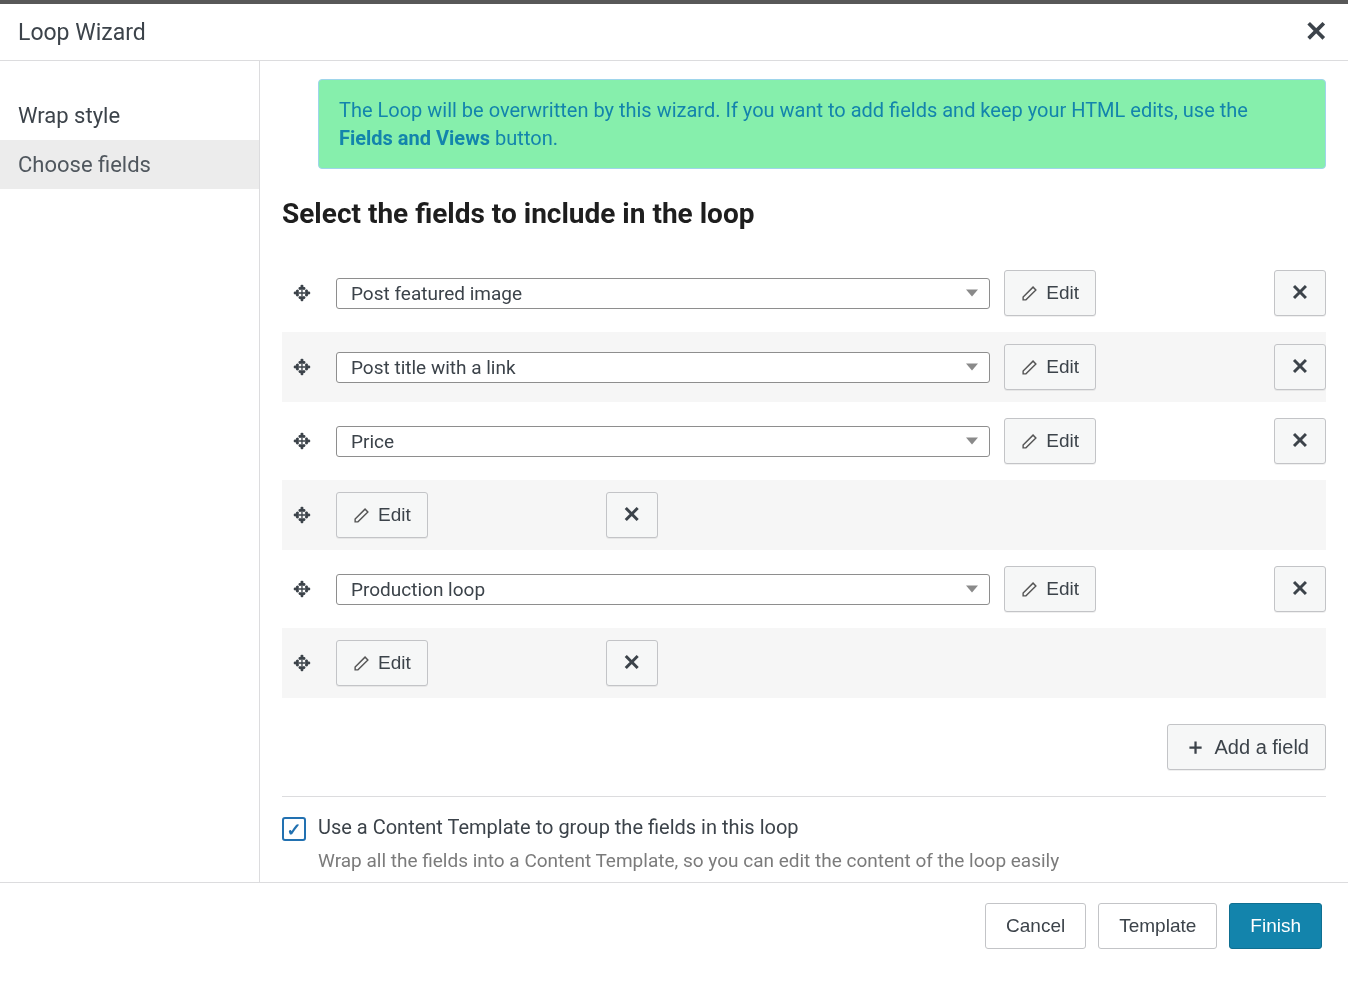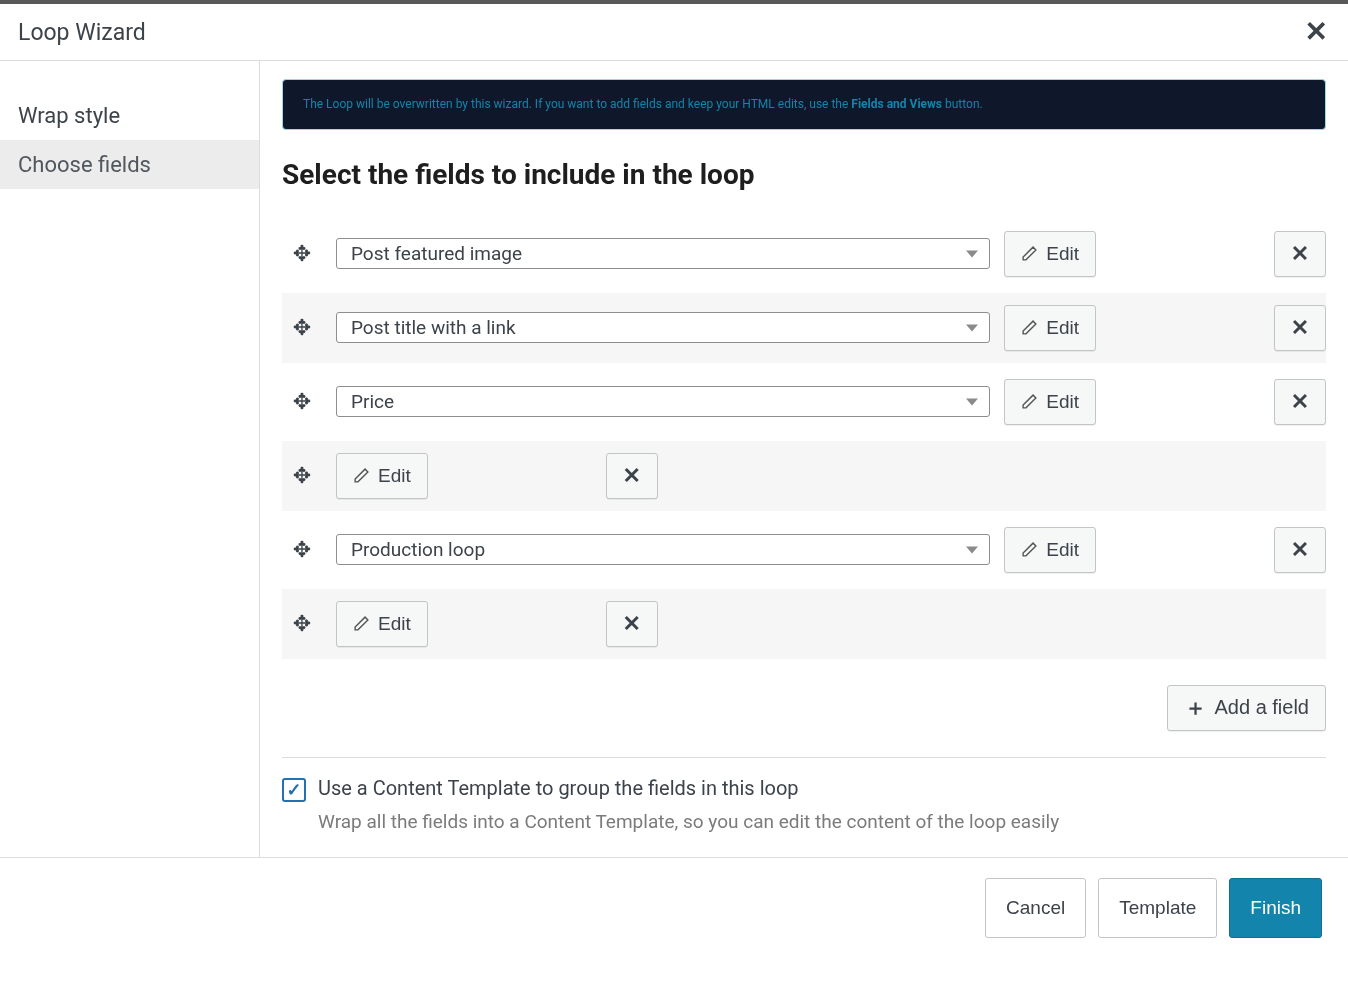--- a/index.html
+++ b/index.html
@@ -47,28 +47,29 @@
   }
   .sidebar-item.active {
     background: #ececec;
     color: #50575e;
   }
   .main {
     flex: 1;
     padding: 18px 22px 10px 22px;
   }
   .notice {
-    background: #0f172a;
+    background: #86efac;
     border: 1px solid #9ed5eb;
     border-radius: 4px;
     padding: 16px 20px;
     color: #1384ac;
-    font-size: 12px;
+    font-size: 20px;
     line-height: 1.4;
     margin-bottom: 28px;
+    margin-left: 36px;
   }
   .notice b { font-weight: 700; }
   .section-title {
     font-size: 28px;
     font-weight: 700;
     color: #1e1e1e;
     margin-bottom: 28px;
   }
   .field-row {
     display: flex;
@@ -176,21 +177,21 @@
   .ct-text { font-size: 20px; color: #3c434a; }
   .ct-sub { font-size: 19px; color: #7b7b7b; margin-top: 8px; padding-left: 36px; }
   .footer {
     border-top: 1px solid #dcdcde;
     padding: 20px 26px 20px 20px;
     display: flex;
     justify-content: flex-end;
     gap: 12px;
   }
   .footer-btn {
-    height: 60px;
+    height: 46px;
     border: 1px solid #c3c4c7;
     border-radius: 3px;
     background: #fff;
     padding: 0 20px;
     font-size: 19px;
     color: #3c434a;
     cursor: pointer;
   }
   .footer-btn.primary {
     background: #1384ac;

